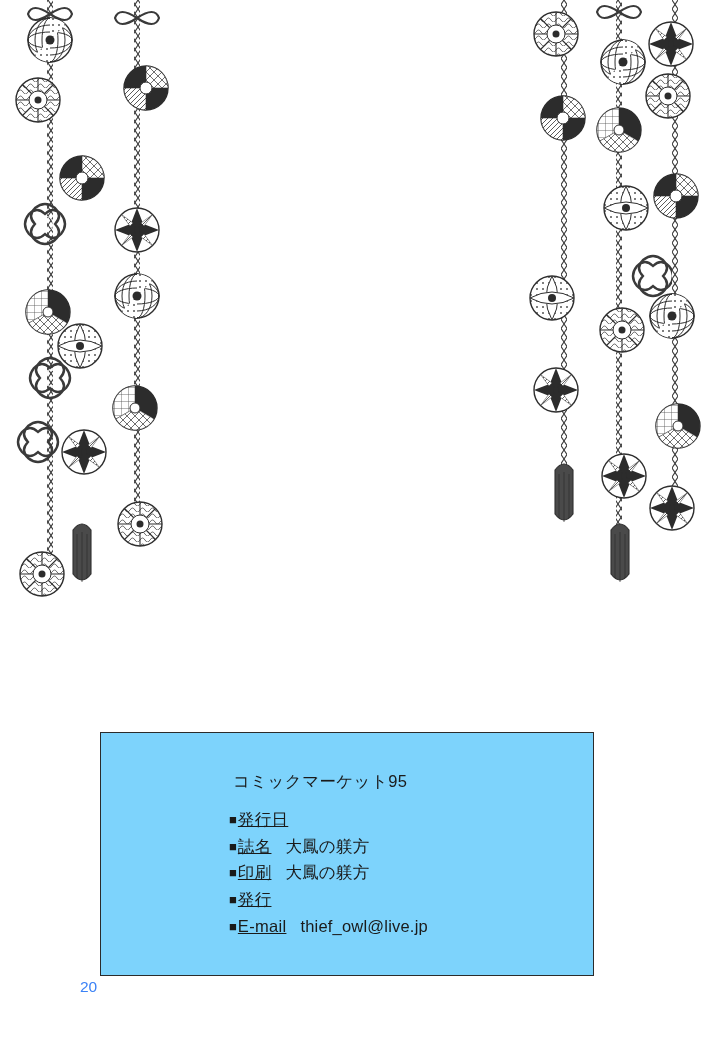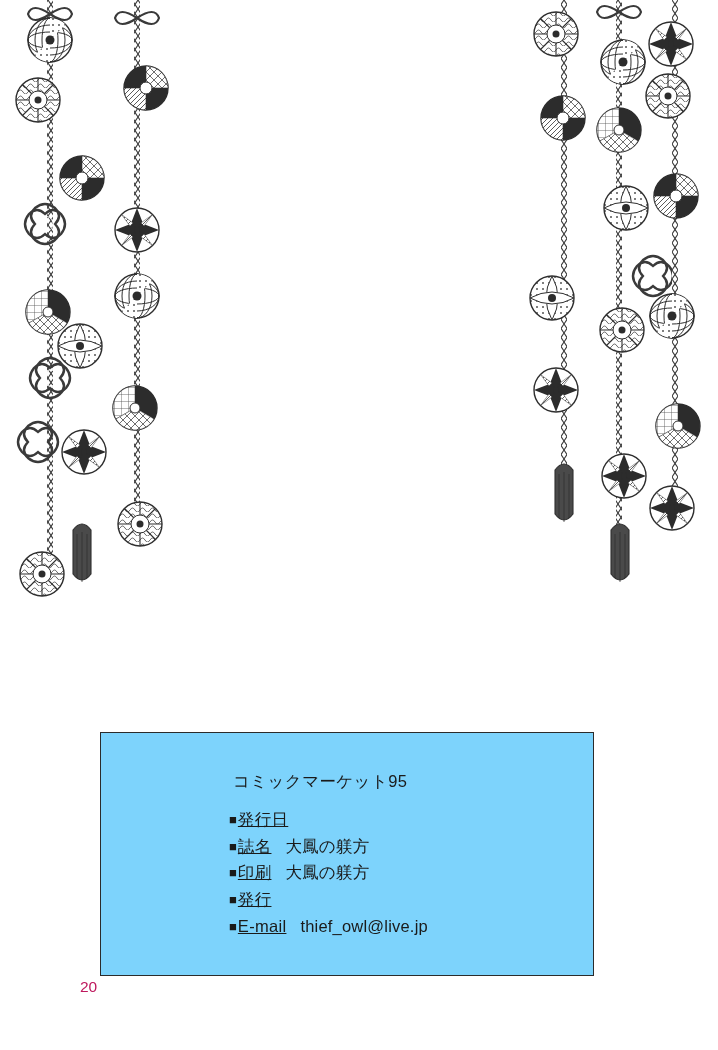--- a/index.html
+++ b/index.html
@@ -67,21 +67,21 @@
     letter-spacing: 0.2px;
   }
   .row-value.tight { }
 
   
   .page-number {
     position: absolute;
     left: 80px;
     top: 978px;
     font-size: 15.5px;
-    color: #be185d;
+    color: #3b82f6;
   }
 </style>
 </head>
 <body>
 
 <div class="decor-layer">
   <svg width="718" height="700" viewBox="0 0 718 700" xmlns="http://www.w3.org/2000/svg" aria-hidden="true">
     <defs>
 
       <pattern id="cord" x="0" y="0" width="6" height="9" patternUnits="userSpaceOnUse">

